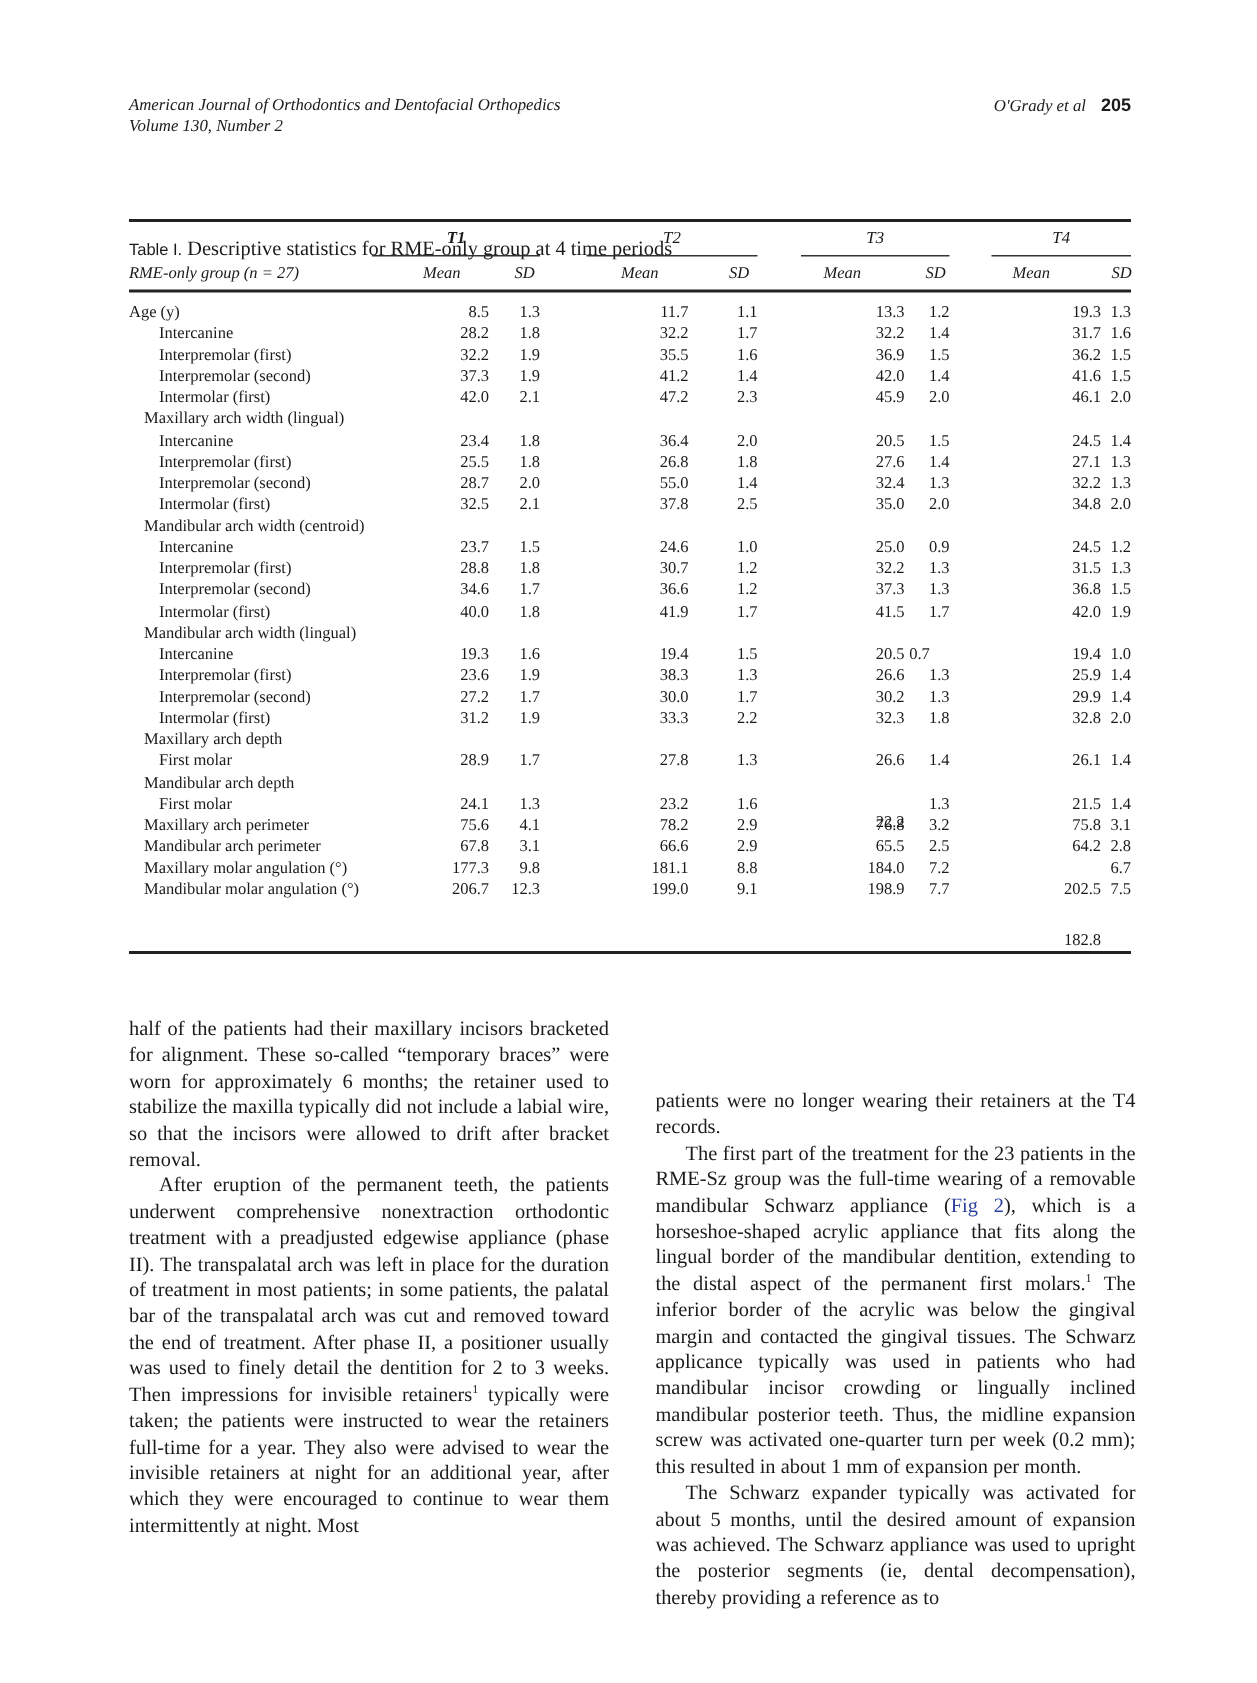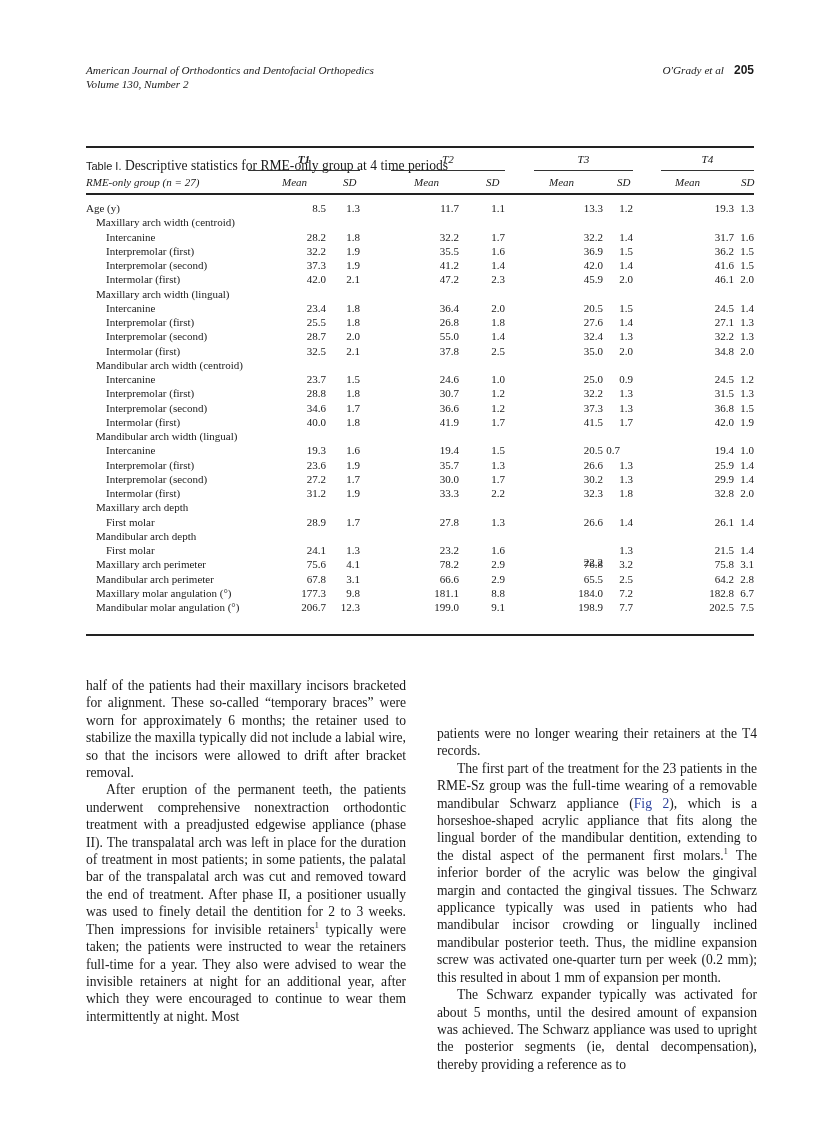--- a/index.html
+++ b/index.html
@@ -92,23 +92,20 @@
       <span class="v" style="left: 200px;">8.5</span>
       <span class="v" style="left: 234px;">1.3</span>
       <span class="v" style="left: 333px;">11.7</span>
       <span class="v" style="left: 379px;">1.1</span>
       <span class="v" style="left: 477px;">13.3</span>
       <span class="v" style="left: 507px;">1.2</span>
       <span class="v" style="left: 608px;">19.3</span>
       <span class="v" style="left: 628px;">1.3</span>
     </div>
     <div class="trow">
-      <span class="lbl ind1">Maxillary arch width (centroid)</span>
-    </div>
-    <div class="trow">
       <span class="lbl ind2">Intercanine</span>
       <span class="v" style="left: 200px;">28.2</span>
       <span class="v" style="left: 234px;">1.8</span>
       <span class="v" style="left: 333px;">32.2</span>
       <span class="v" style="left: 379px;">1.7</span>
       <span class="v" style="left: 477px;">32.2</span>
       <span class="v" style="left: 507px;">1.4</span>
       <span class="v" style="left: 608px;">31.7</span>
       <span class="v" style="left: 628px;">1.6</span>
     </div>
@@ -250,21 +247,21 @@
       <span class="v" style="left: 379px;">1.5</span>
       <span class="v" style="left: 477px;">20.5</span>
       <span class="v" style="left: 507px; text-align: center;">0.7</span>
       <span class="v" style="left: 608px;">19.4</span>
       <span class="v" style="left: 628px;">1.0</span>
     </div>
     <div class="trow">
       <span class="lbl ind2">Interpremolar (first)</span>
       <span class="v" style="left: 200px;">23.6</span>
       <span class="v" style="left: 234px;">1.9</span>
-      <span class="v" style="left: 333px;">35.7</span>
+      <span class="v" style="left: 333px;">38.3</span>
       <span class="v" style="left: 379px;">1.3</span>
       <span class="v" style="left: 477px;">26.6</span>
       <span class="v" style="left: 507px;">1.3</span>
       <span class="v" style="left: 608px;">25.9</span>
       <span class="v" style="left: 628px;">1.4</span>
     </div>
     <div class="trow">
       <span class="lbl ind2">Interpremolar (second)</span>
       <span class="v" style="left: 200px;">27.2</span>
       <span class="v" style="left: 234px;">1.7</span>
@@ -337,21 +334,21 @@
       <span class="v" style="left: 628px;">2.8</span>
     </div>
     <div class="trow">
       <span class="lbl ind1">Maxillary molar angulation (°)</span>
       <span class="v" style="left: 200px;">177.3</span>
       <span class="v" style="left: 234px;">9.8</span>
       <span class="v" style="left: 333px;">181.1</span>
       <span class="v" style="left: 379px;">8.8</span>
       <span class="v" style="left: 477px;">184.0</span>
       <span class="v" style="left: 507px;">7.2</span>
-      <span class="v" style="left: 608px;">182.8</span>
+      <span class="v" style="left: 608px; margin-top: 48px;">182.8</span>
       <span class="v" style="left: 628px;">6.7</span>
     </div>
     <div class="trow">
       <span class="lbl ind1">Mandibular molar angulation (°)</span>
       <span class="v" style="left: 200px;">206.7</span>
       <span class="v" style="left: 234px;">12.3</span>
       <span class="v" style="left: 333px;">199.0</span>
       <span class="v" style="left: 379px;">9.1</span>
       <span class="v" style="left: 477px;">198.9</span>
       <span class="v" style="left: 507px;">7.7</span>

